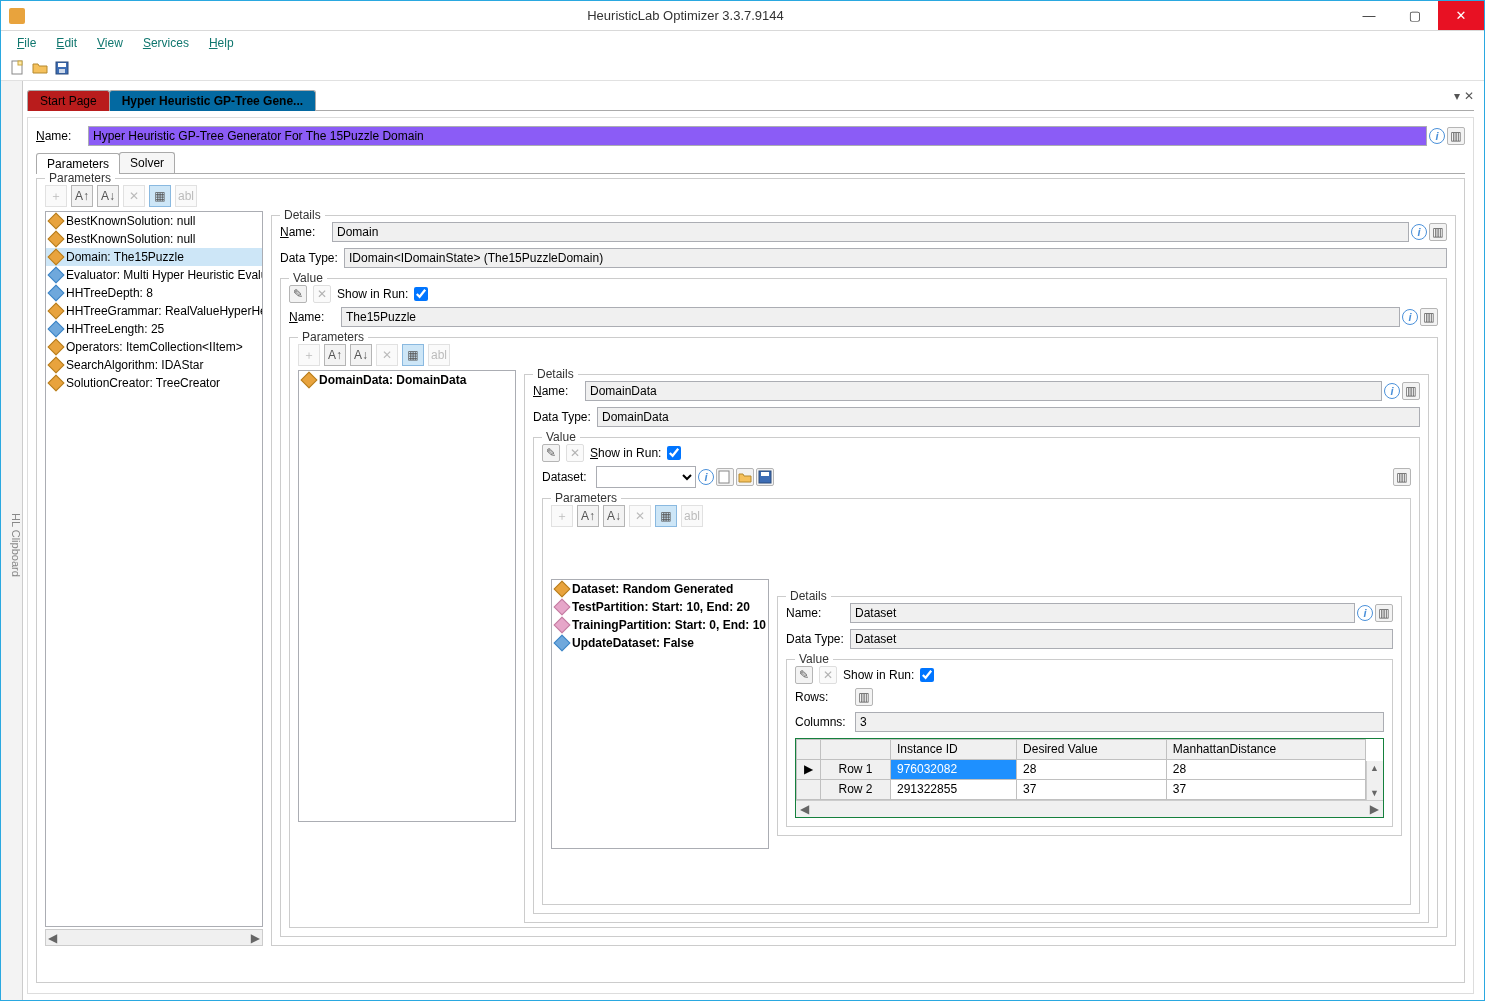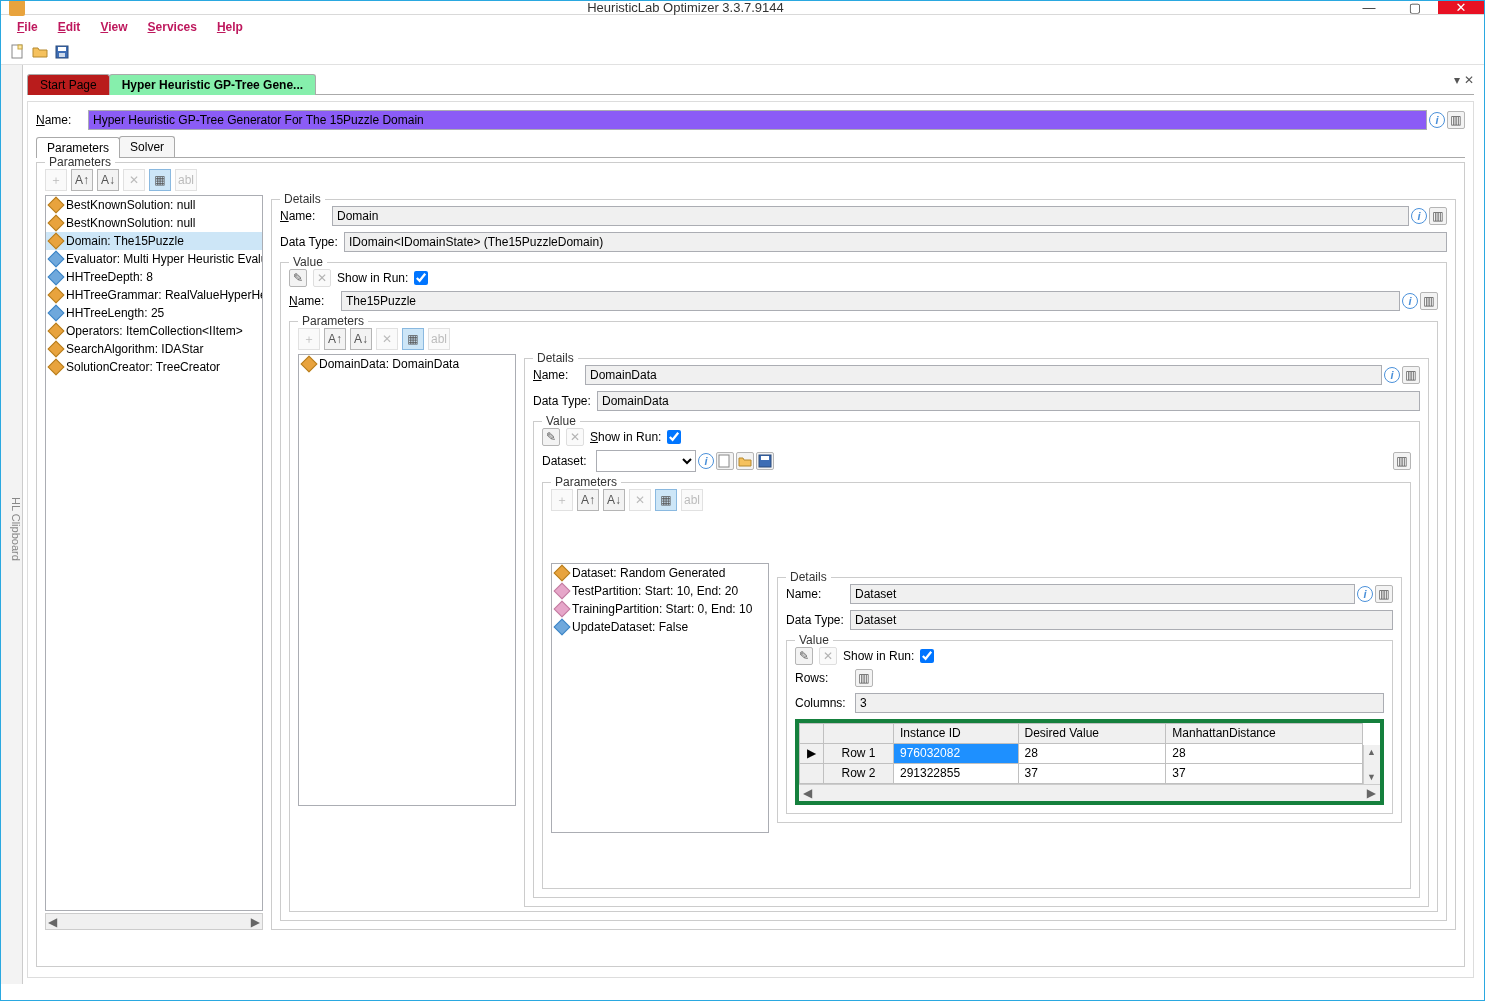--- a/index.html
+++ b/index.html
@@ -1,44 +1,44 @@
 <!DOCTYPE html>
 <html><head>
 <meta charset="utf-8">
 <style>
 * { box-sizing:border-box; margin:0; padding:0; font-family:"Segoe UI",Tahoma,sans-serif; font-size:12px; }
 body { background:#fff; width:1485px; height:1001px; overflow:hidden; border:1px solid #2aa8e0; }
 
 
-.titlebar { height:14px; background:#fff; border-bottom:1px solid #d9d9d9; display:flex; align-items:center; position:relative; }
+.titlebar { height:30px; background:#fff; border-bottom:1px solid #d9d9d9; display:flex; align-items:center; position:relative; }
 .titlebar .icon-app { width:16px; height:16px; margin-left:8px; background:#e8a33d; border-radius:2px; }
 .titlebar .title { flex:1; text-align:center; color:#333; font-size:13px; }
 .winbtns { display:flex; height:100%; }
 .winbtn { width:46px; display:flex; align-items:center; justify-content:center; font-size:13px; color:#333; }
 .winbtn.close { background:#e81123; color:#fff; }
 
 
 .menubar { height:24px; display:flex; align-items:center; padding:0 8px; gap:4px; }
-.menuitem { padding:2px 8px; color:#be185d;font-weight:bold; }
+.menuitem { padding:2px 8px; color:#0f766e; }
 .menuitem u { text-decoration:underline; }
 
 
 .toolbar-top { height:26px; display:flex; align-items:center; padding:0 8px; gap:4px; border-bottom:1px solid #e1e1e1; }
 .tbtn { width:18px; height:18px; display:flex; align-items:center; justify-content:center; }
 
 
 .body { display:flex; height:calc(1001px - 30px - 24px - 26px - 2px); }
 .clip-tab { width:22px; background:#f3f3f3; border-right:1px solid #ccc; display:flex; align-items:flex-start; justify-content:center; padding-top:8px; writing-mode:vertical-rl; text-orientation:mixed; color:#888; font-size:11px; }
 
 .main { flex:1; padding:6px 10px 6px 4px; position:relative; }
 
 
 .doctabs { height:24px; display:flex; align-items:flex-end; border-bottom:1px solid #aaa; margin-bottom:6px; position:relative; }
 .doctab { padding:3px 12px; border:1px solid #aaa; border-bottom:none; background:#b91c1c; margin-right:-1px; position:relative; top:1px; border-radius:3px 3px 0 0; }
-.doctab.active { background:#86efac; font-weight:bold; }
+.doctab.active { background:#0369a1; font-weight:bold; }
 .doctabs .right-ctrls { position:absolute; right:0; top:2px; display:flex; gap:4px; font-size:11px; color:#555; }
 
 .content-frame { border:1px solid #ddd; padding:8px; height:calc(100% - 30px); }
 
 
 .field-row { display:flex; align-items:center; gap:2px; margin-bottom:6px; }
 .field-row label { min-width:50px; }
 .field-row label u { text-decoration:underline; }
 .field-row input[type=text] { flex:1; border:1px solid #abadb3; padding:2px 4px; height:20px; background:#8b5cf6; }
 .field-row input[readonly] { background:#f0f0f0; }
@@ -76,31 +76,31 @@
 .hscroll { height:17px; background:#f0f0f0; border:1px solid #ccc; display:flex; align-items:center; justify-content:space-between; padding:0 2px; color:#666; font-size:10px; margin-top:2px;}
 
 .details-col { flex:1; display:flex; flex-direction:column; }
 
 
 .value-group .value-toolbar { display:flex; align-items:center; gap:6px; margin-bottom:4px; }
 input[type=checkbox] { width:14px; height:14px; }
 
 
 .inner-split { display:flex; gap:8px; }
-.inner-split .left { width:218px; }
+.inner-split .left { width:218px;font-weight:bold; }
 .inner-split .right { flex:1; }
 
 
 table.data { border-collapse:collapse; width:100%; background:#fff; }
 table.data th, table.data td { border:1px solid #c0c0c0; padding:2px 6px; text-align:left; font-weight:normal; height:20px; }
 table.data th { background:#f0f0f0; }
 table.data td.rowhdr { background:#f0f0f0; text-align:center; }
 table.data td.arrow { background:#f0f0f0; text-align:center; width:24px; }
 table.data td.sel { background:#1e90ff; color:#fff; }
-.table-wrap { border:4px solid #15803d; position:relative; }
+.table-wrap { border:1px solid #15803d; position:relative; }
 .table-scroll-v { position:absolute; right:0; top:22px; bottom:17px; width:17px; background:#f0f0f0; border-left:1px solid #ccc; }
 .table-scroll-v::before { content:"▲"; position:absolute; top:2px; left:3px; font-size:9px; color:#666;}
 .table-scroll-v::after { content:"▼"; position:absolute; bottom:2px; left:3px; font-size:9px; color:#666;}
 .table-scroll-h { height:17px; background:#f0f0f0; border-top:1px solid #ccc; display:flex; align-items:center; justify-content:space-between; padding:0 4px; color:#666; font-size:10px;}
 
 select.combo { border:1px solid #abadb3; height:22px; width:100px; background:#fff; }
 
 svg { display:block; }
 </style>
 </head>

